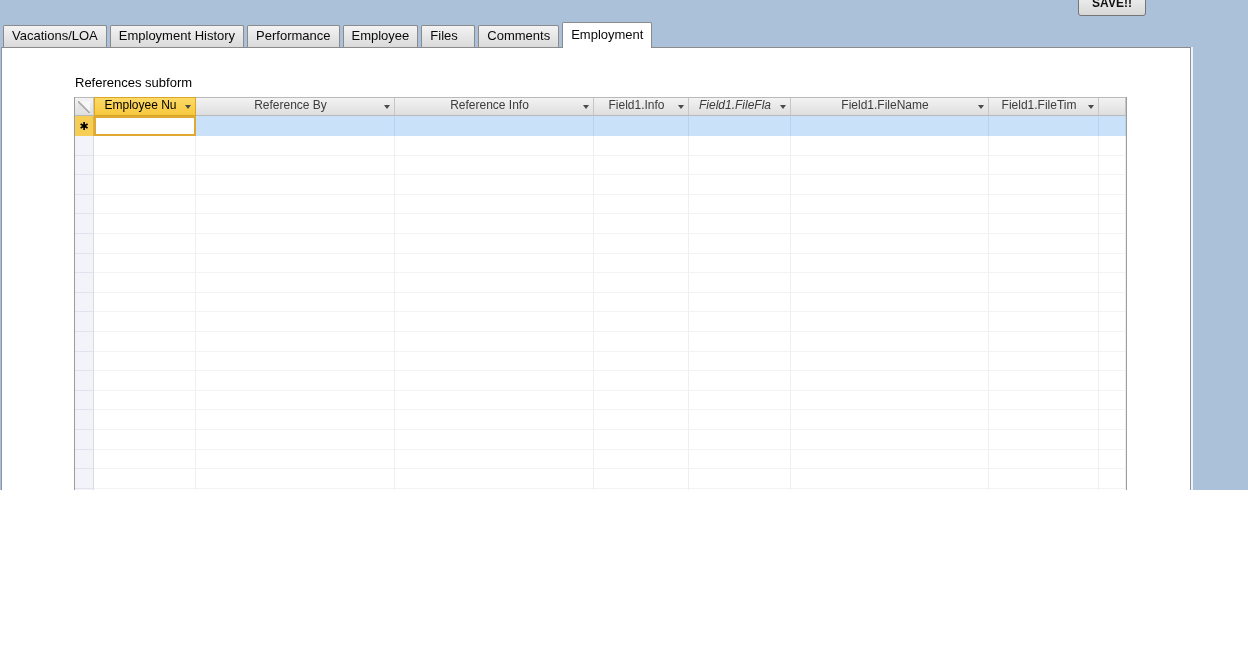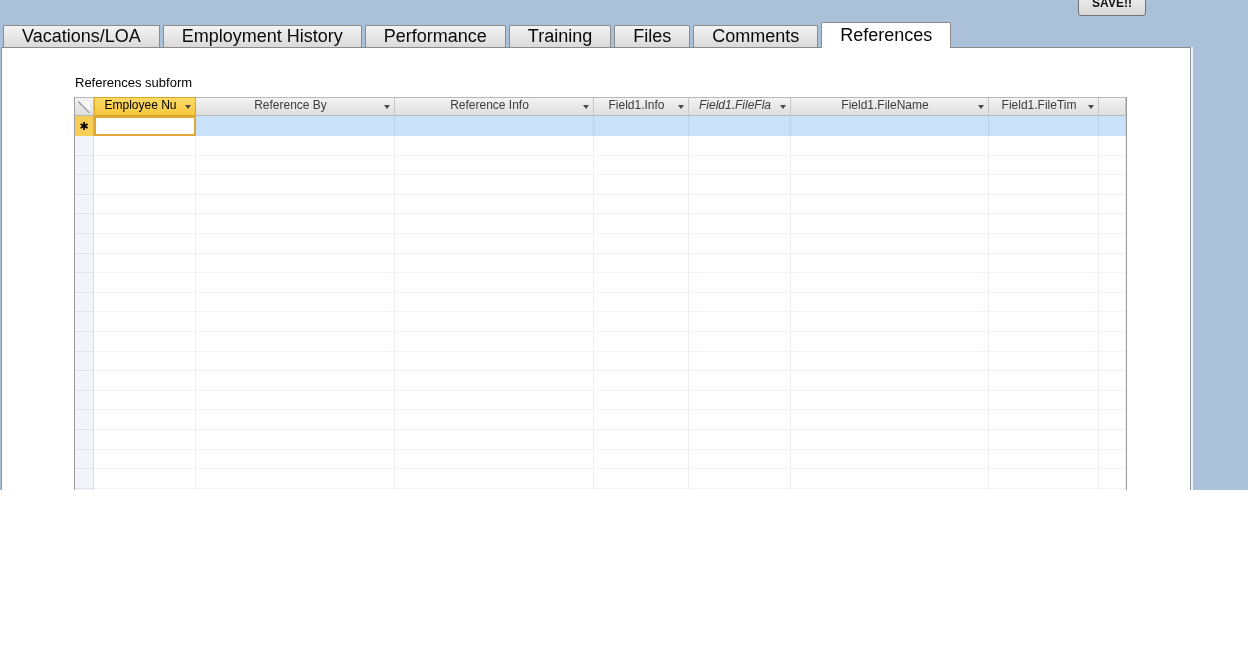--- a/index.html
+++ b/index.html
@@ -16,24 +16,24 @@
     background:linear-gradient(#f9f9f9,#e8e8e8 45%,#d7d7d7);
     font-family:"Liberation Sans",sans-serif;font-size:12px;font-weight:700;color:#111;
     text-align:center;padding:0;line-height:24px;cursor:pointer;
   }
 
   
   .tabbar{
     position:absolute;left:3px;top:22px;height:25px;display:flex;align-items:flex-end;gap:3px;z-index:3;
   }
   .tab{
-    height:22px;box-sizing:border-box;padding:0 18px;line-height:20px;
+    height:22px;box-sizing:border-box;padding:0 8px;line-height:20px;
     background:linear-gradient(#f3f3f3,#dadada);
     border:1px solid #8b8b8b;border-bottom:none;border-radius:2px 2px 0 0;
-    font-size:18px;color:#0a0a0a;white-space:nowrap;cursor:pointer;margin-top:38px;
+    font-size:13px;color:#0a0a0a;white-space:nowrap;cursor:pointer;margin-top:38px;
   }
   .tab.active{
     height:26px;line-height:24px;background:#ffffff;margin-bottom:-1px;z-index:4;position:relative;
   }
 
   
   .panel{
     position:absolute;left:1px;top:47px;width:1190px;height:443px;box-sizing:border-box;
     background:#ffffff;border:1px solid #8d94a0;border-top:1px solid #8b8b8b;border-bottom:none;
     box-shadow:2px 0 0 rgba(255,255,255,.8);
@@ -92,24 +92,24 @@
 
 <div class="screen">
   <div class="desktop">
 
     <button class="save-btn">SAVE!!</button>
 
     <div class="tabbar" id="tabbar">
         <div class="tab">Vacations/LOA</div>
         <div class="tab">Employment History</div>
         <div class="tab">Performance</div>
-        <div class="tab">Training</div>
+        <div class="tab">Employee</div>
         <div class="tab" style="min-width: 54px;">Files</div>
         <div class="tab">Comments</div>
-        <div class="tab active">References</div>
+        <div class="tab active">Employment</div>
       </div>
 
     <div class="panel">
       <div class="subform-label">References subform</div>
 
       <div class="grid">
         <div class="ghead" id="grid-head">
             <div class="hcell corner" style="width: 19px;">
               <div class="diag"></div>
             </div>

